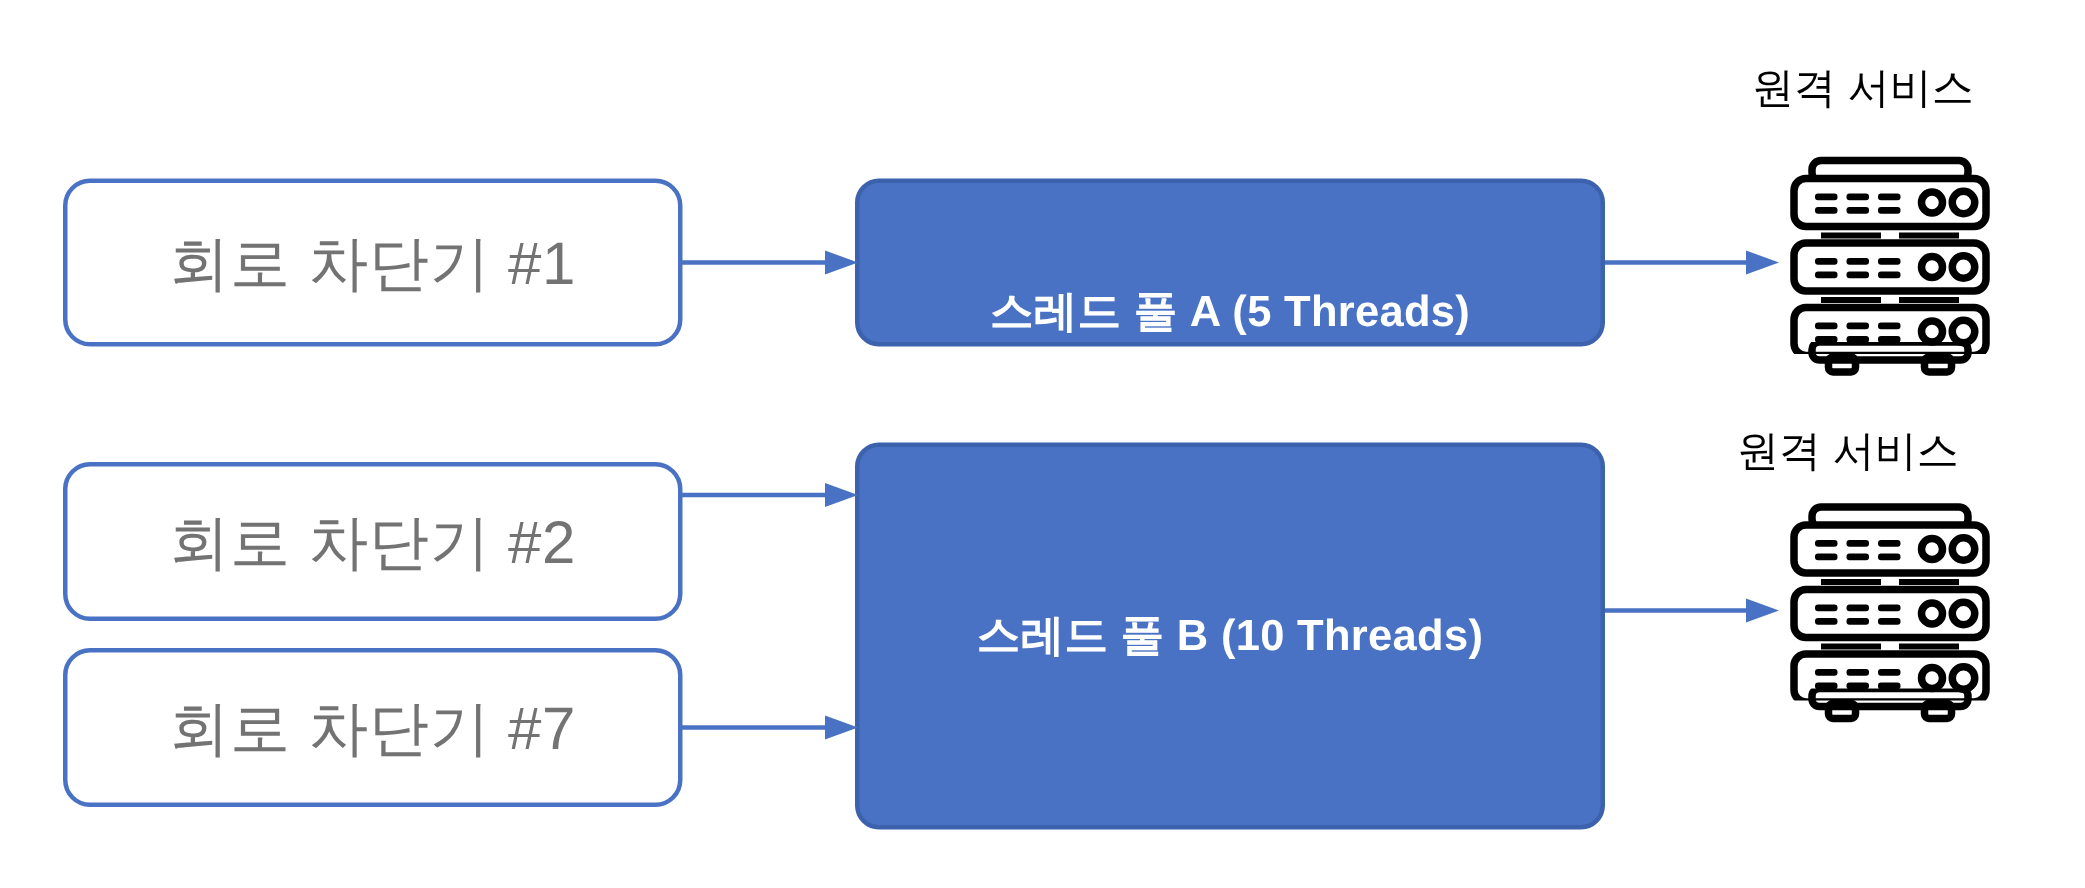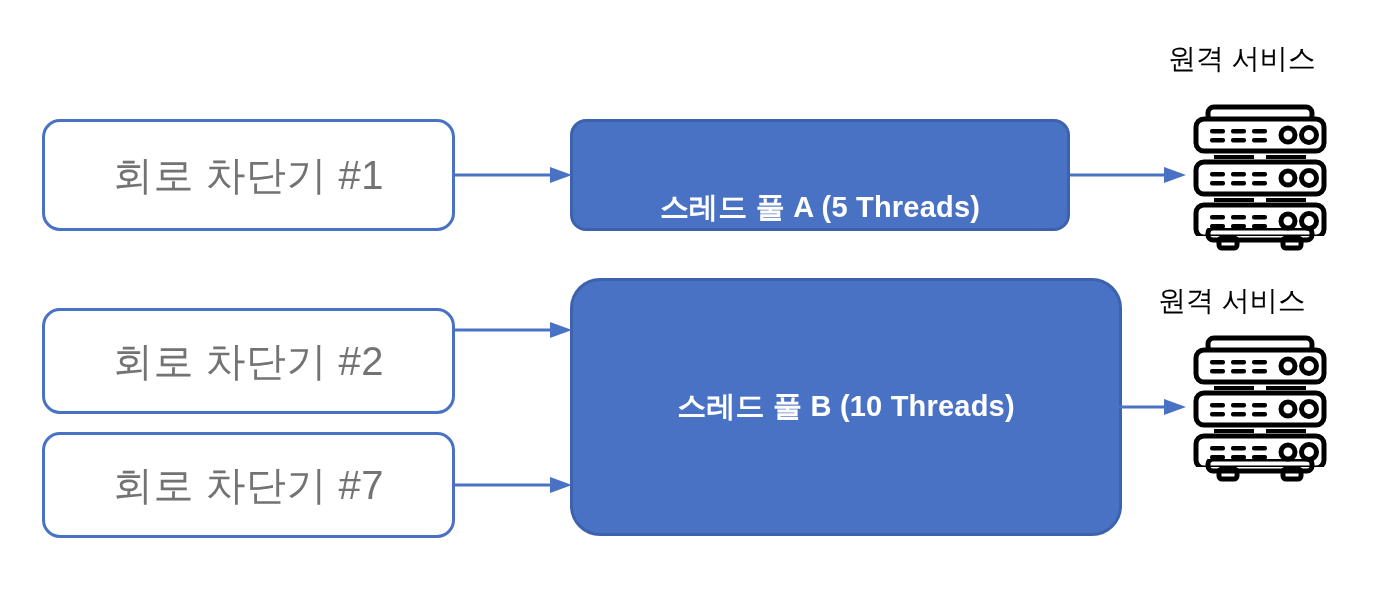--- a/index.html
+++ b/index.html
@@ -85,21 +85,21 @@
   </div>
 
   <div class="cb-box" style="left:42px; top:432px; width:413px; height:106px;">
     <span class="cb-label">회로 차단기 #7</span>
   </div>
 
   <div class="pool-box" style="left:570px; top:119px; width:500px; height:112px; border-radius:16px;align-items:flex-end;">
     <span class="pool-label">스레드 풀 A (5 Threads)</span>
   </div>
 
-  <div class="pool-box" style="left:570px; top:278px; width:552px; height:258px; border-radius:30px;">
+  <div class="pool-box" style="left:570px; top:295px; width:500px; height:258px; border-radius:16px;">
     <span class="pool-label">스레드 풀 B (10 Threads)</span>
   </div>
 
   <svg class="arrow" style="left:452px; top:160px;" width="124" height="30">
     <line x1="2" y1="15" x2="100" y2="15" stroke="#4a72c4" stroke-width="3"></line>
     <polygon points="98,7 120,15 98,23" fill="#4a72c4"></polygon>
   </svg>
 
   <svg class="arrow" style="left:452px; top:315px;" width="124" height="30">
     <line x1="2" y1="15" x2="100" y2="15" stroke="#4a72c4" stroke-width="3"></line>

